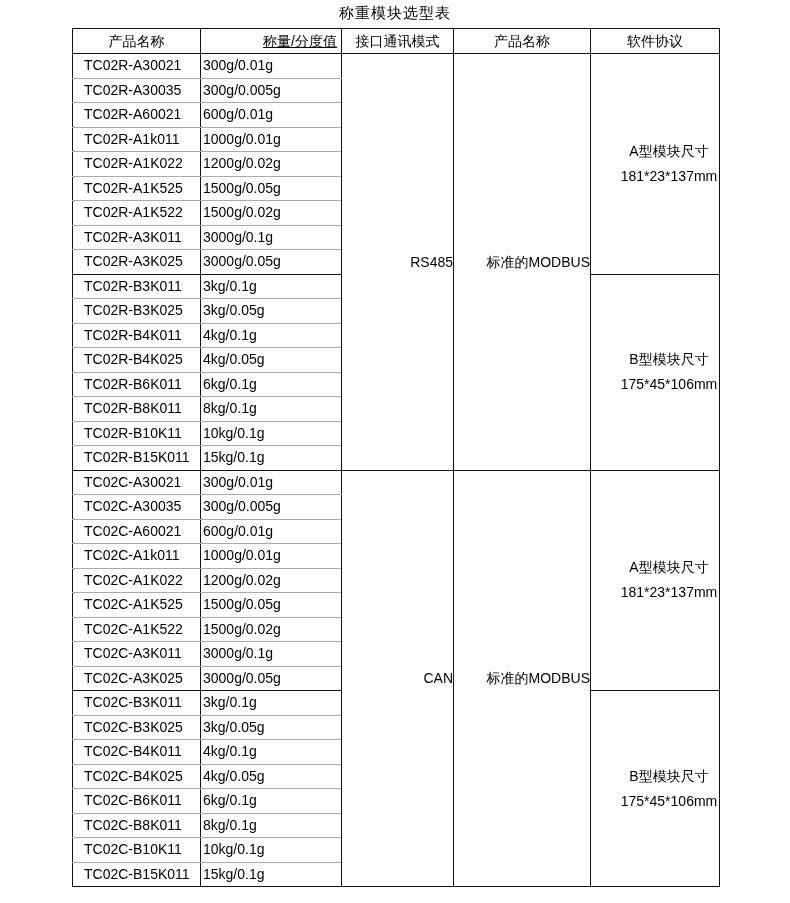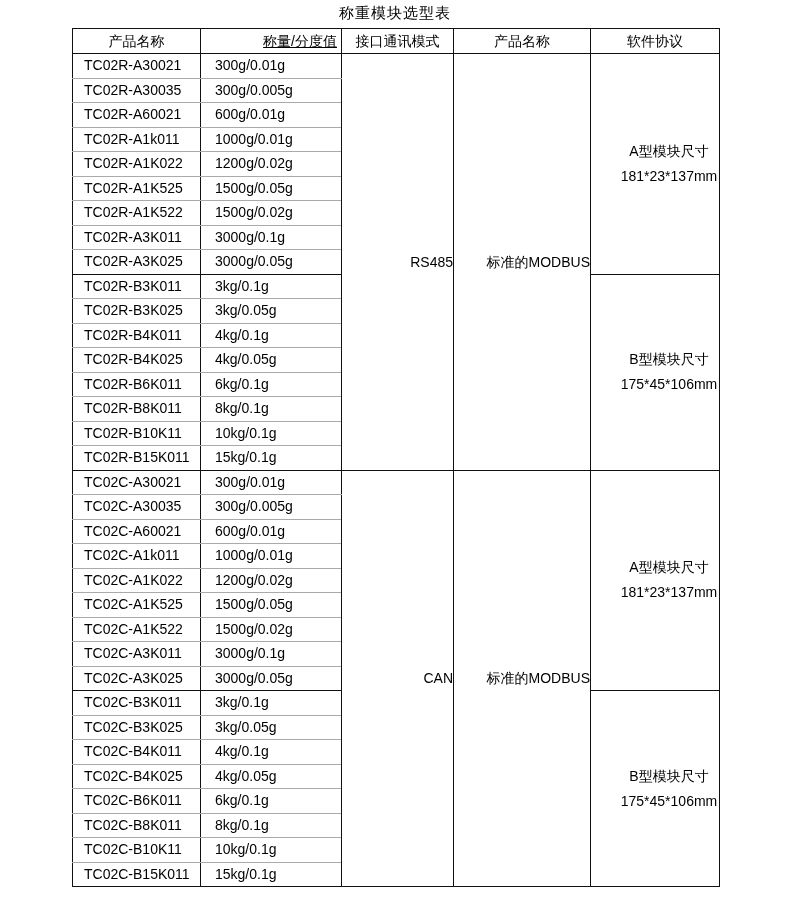--- a/index.html
+++ b/index.html
@@ -7,21 +7,21 @@
          font-family: "Liberation Sans", "DejaVu Sans", sans-serif; color: #000; }
   .title { position: absolute; top: 2px; left: 0; width: 790px; text-align: center;
            font-size: 15px; line-height: 22px; letter-spacing: 1px; }
   table { position: absolute; left: 72px; top: 28px; border-collapse: collapse;
           table-layout: fixed; width: 647px; }
   td, th { font-weight: normal; font-size: 14px; padding: 0; height: 23.5px;
            line-height: 23.5px; white-space: nowrap; overflow: hidden; }
   th { border: 1.5px solid #111; text-align: center; height: 24px; line-height: 24px; }
   th.h-range { text-align: right; padding-right: 4px; text-decoration: underline; }
   td.name { padding-left: 11px; border-left: 1.5px solid #111; border-right: 1.5px solid #111; }
-  td.range { padding-left: 14px; border-right: 1.5px solid #111; }
+  td.range { padding-left: 2px; border-right: 1.5px solid #111; }
   tr.row td.name, tr.row td.range { border-bottom: 1.5px solid #aaa; }
   tr.sub-end td.name, tr.sub-end td.range { border-bottom: 1.5px solid #111; }
   td.merged { border: 1.5px solid #111; text-align: right; vertical-align: middle; line-height: 24px; }
   td.size { border: 1.5px solid #111; text-align: center; vertical-align: middle; line-height: 25px; padding-left: 28px; }
   td.size .inner { display: block; }
 </style>
 </head>
 <body>
 
 <div class="title">称重模块选型表</div>

